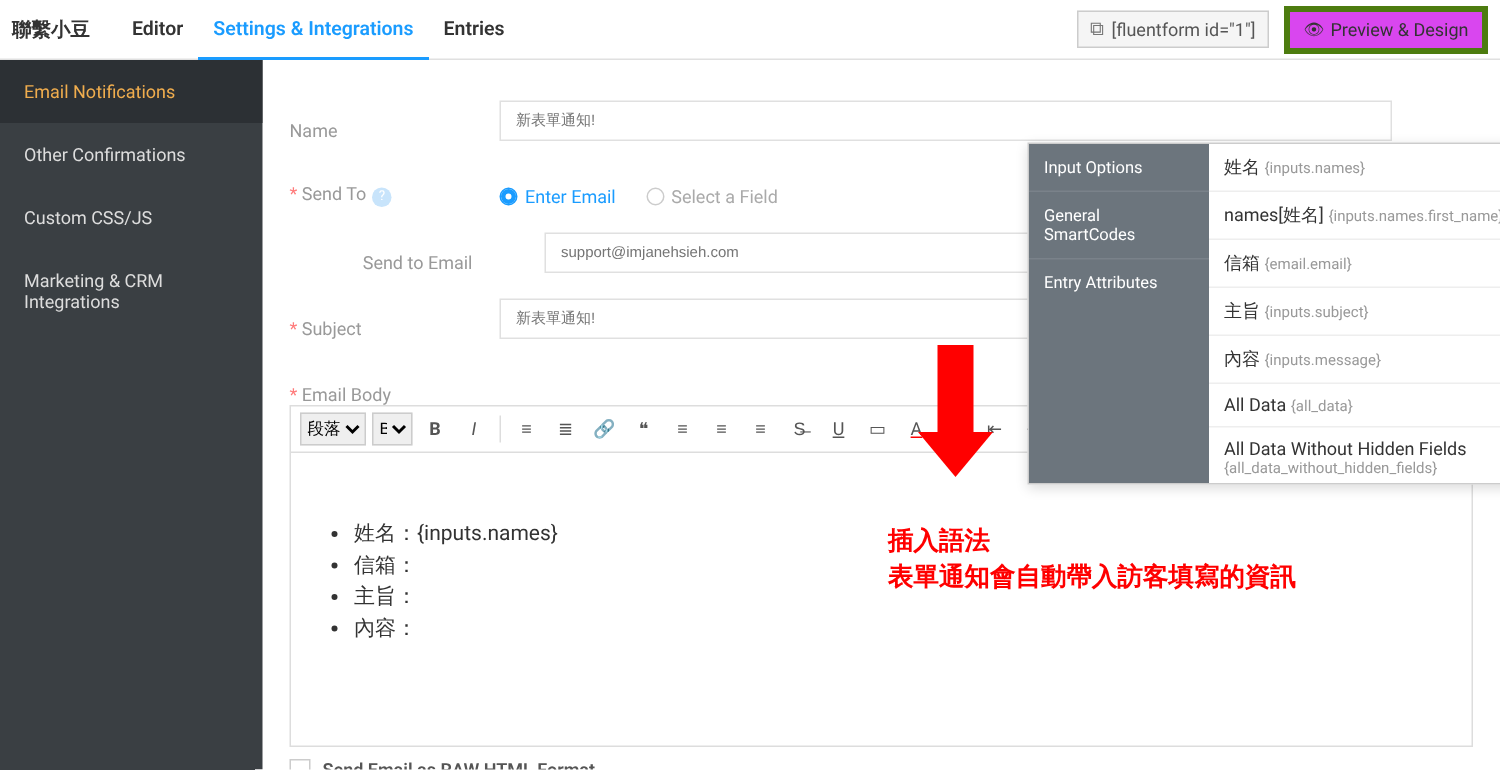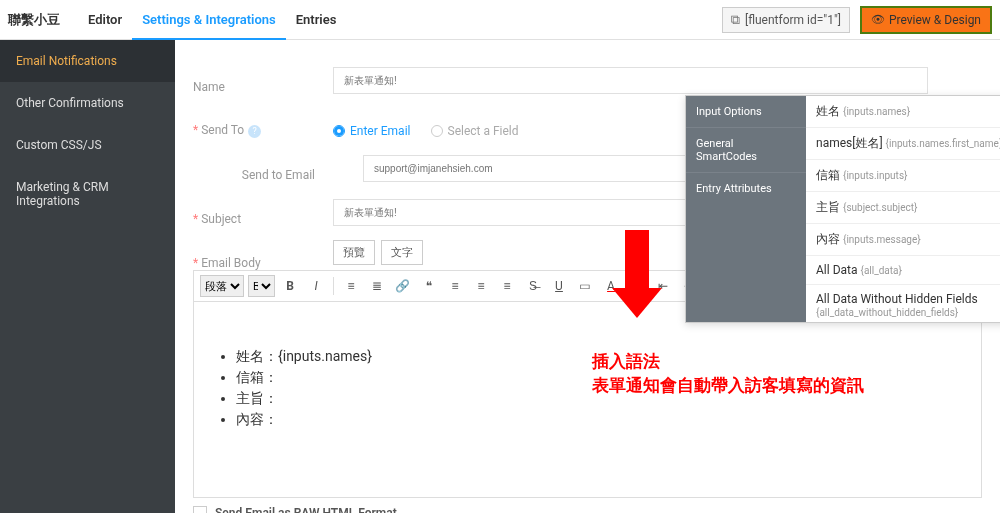--- a/index.html
+++ b/index.html
@@ -5,21 +5,21 @@
 * { margin: 0; padding: 0; box-sizing: border-box; }
 body { font-family: -apple-system, BlinkMacSystemFont, "Segoe UI", Roboto, sans-serif; font-size: 13px; color: #333; background: #fff; width: 1000px; height: 513px; overflow: hidden; position: relative; }
 
 .topbar { display: flex; align-items: center; height: 40px; border-bottom: 1px solid #e0e0e0; padding: 0 8px; }
 .topbar .title { font-weight: 600; margin-right: 18px; font-size: 13px; }
 .topbar .tab { padding: 0 10px; height: 40px; line-height: 40px; font-size: 13px; font-weight: 600; color: #333; cursor: pointer; }
 .topbar .tab.active { color: #1a9cff; border-bottom: 2px solid #1a9cff; }
 .topbar .spacer { flex: 1; }
 .topbar .shortcode-box { border: 1px solid #ccc; padding: 4px 8px; margin-right: 10px; font-size: 12px; color: #555; background: #f5f5f5; display: flex; align-items: center; gap: 5px; }
 .topbar .shortcode-box .copy-icon::before { content: "⧉"; font-size: 13px; color: #777; }
-.topbar .preview-btn { border: 2px solid #4d7c0f; padding: 5px 9px; font-size: 12px; background: #f97316; display: flex; align-items: center; gap: 4px; }
+.topbar .preview-btn { border: 4px solid #4d7c0f; padding: 5px 9px; font-size: 12px; background: #d946ef; display: flex; align-items: center; gap: 4px; }
 .topbar .preview-btn::before { content: "👁"; font-size: 11px; }
 
 .main { display: flex; height: calc(100% - 40px); }
 .sidebar { width: 175px; background: #3a3f43; color: #fff; }
 .sidebar .item { padding: 14px 16px; font-size: 12px; color: #ddd; cursor: pointer; }
 .sidebar .item.active { background: #2c3034; color: #f0ad4e; }
 
 .content { flex: 1; padding: 10px 18px; position: relative; }
 .form-row { display: flex; align-items: flex-end; min-height: 44px; }
 .form-row .label { width: 140px; font-size: 12px; color: #999; }
@@ -130,28 +130,20 @@
     <div class="form-row">
       <div class="label req">Subject</div>
       <div class="field" style="display:flex;gap:8px;align-items:center;">
         <input class="text-input" style="width: 568px;" placeholder="新表單通知!">
         <button class="more-btn">…</button>
       </div>
     </div>
 
     <div class="form-row">
       <div class="label req">Email Body</div>
-      <div class="field body-toolbar">
-        <button class="tbtn">預覽</button>
-        <button class="tbtn">文字</button>
-        <div style="flex:1"></div>
-        <button class="add-sc-btn">
-            <span>Add Shortcodes</span>
-          </button>
-      </div>
     </div>
 
     <div class="editor-wrap">
       <div class="editor-tb">
         <select><option>段落</option></select>
         <select style="width:27px"><option>Butt</option></select>
         <span class="ico" style="font-weight:bold">B</span>
         <span class="ico" style="font-style:italic">I</span>
         <span class="sep"></span>
         <span class="ico">≡</span>
@@ -202,22 +194,22 @@
 
     <div class="dd">
       <div class="dd-left">
         <div class="dl">Input Options</div>
         <div class="dl">General SmartCodes</div>
         <div class="dl">Entry Attributes</div>
       </div>
       <div class="dd-right">
         <div class="dr"><span>姓名</span><span class="k">{inputs.names}</span></div>
         <div class="dr"><span>names[姓名]</span><span class="k">{inputs.names.first_name}</span></div>
-        <div class="dr"><span>信箱</span><span class="k">{inputs.inputs}</span></div>
-        <div class="dr"><span>主旨</span><span class="k">{subject.subject}</span></div>
+        <div class="dr"><span>信箱</span><span class="k">{email.email}</span></div>
+        <div class="dr"><span>主旨</span><span class="k">{inputs.subject}</span></div>
         <div class="dr"><span>內容</span><span class="k">{inputs.message}</span></div>
         <div class="dr"><span>All Data</span><span class="k">{all_data}</span></div>
         <div class="dr twol"><span>All Data Without Hidden Fields</span><span class="sub">{all_data_without_hidden_fields}</span></div>
       </div>
     </div>
 
   </div>
 </div>
 
 </body></html>

